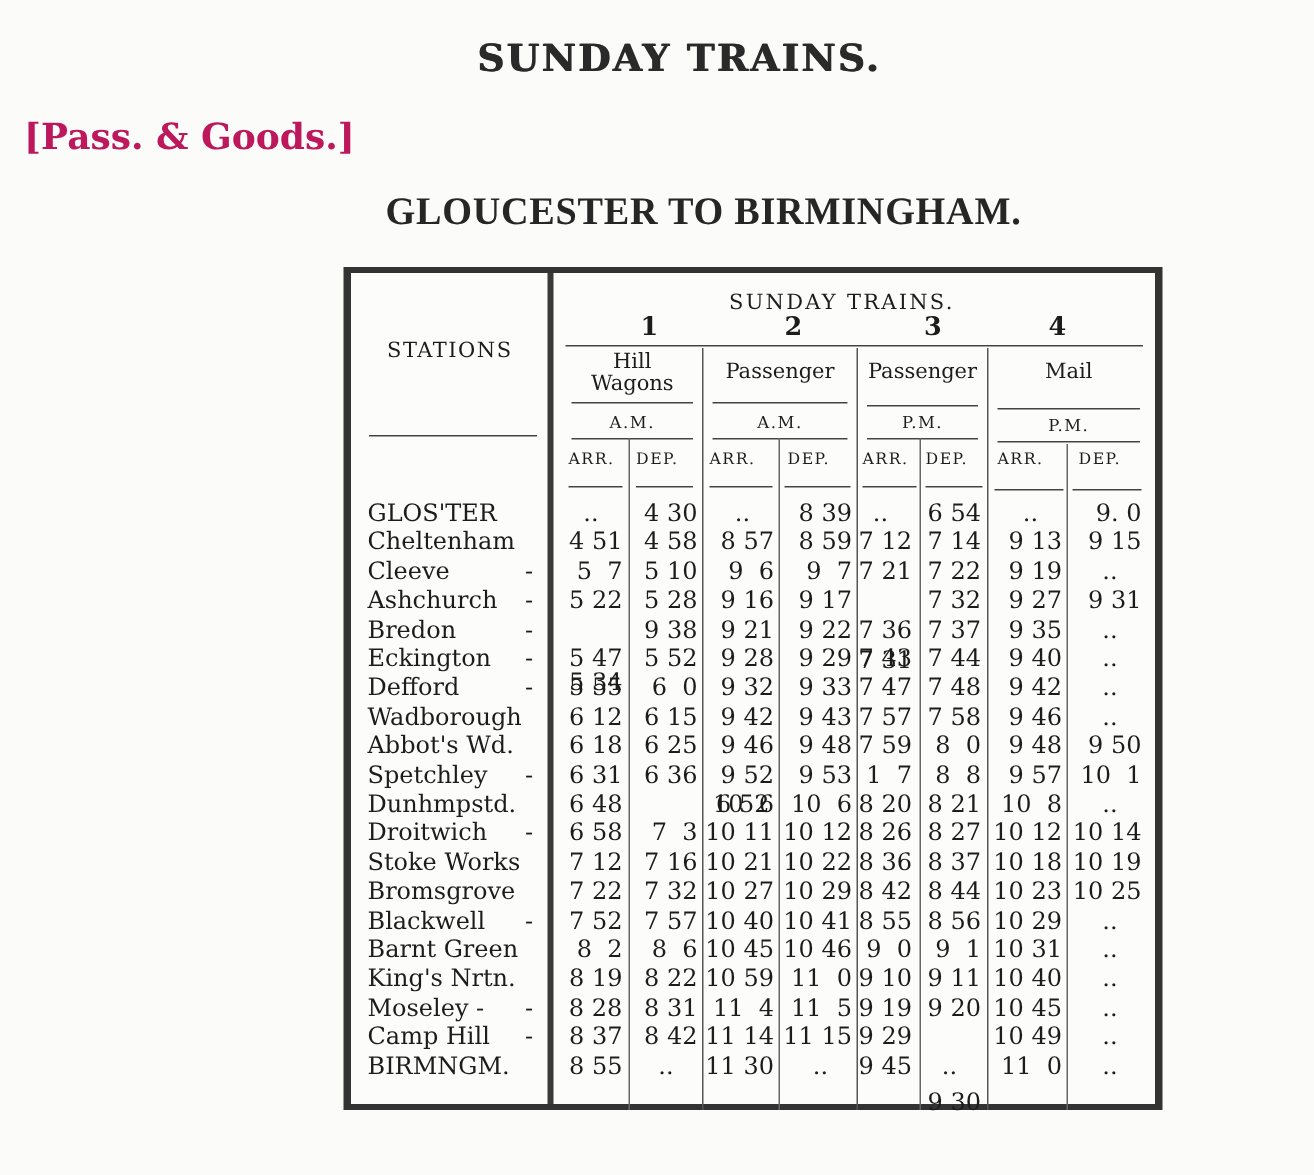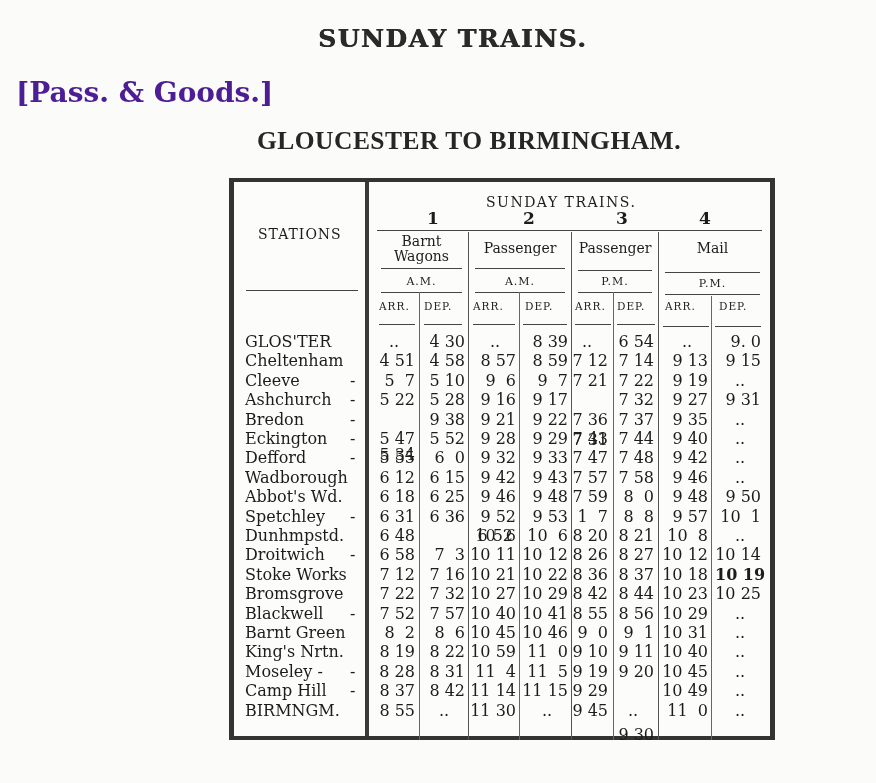--- a/index.html
+++ b/index.html
@@ -6,22 +6,22 @@
   body {
     width:876px; height:783px; background:#fbfbf9; position:relative; overflow:hidden;
     font-family:"DejaVu Serif","Liberation Serif",serif; color:#1c1c1c;
   }
   .h-sunday {
     position:absolute; left:318px; top:24px; font-size:25px; font-weight:bold;
     letter-spacing:1.5px; font-family:"DejaVu Serif",serif; color:#2a2a2a;
     text-shadow:0.6px 0 0 #2a2a2a;
   }
   .h-pass {
-    position:absolute; left:16px; top:76px; font-size:28px; font-weight:bold;
-    font-family:"DejaVu Serif",serif; color:#4c1d95;
+    position:absolute; left:16px; top:76px; font-size:24px; font-weight:bold;
+    font-family:"DejaVu Serif",serif; color:#be185d;
   }
   .h-route {
     position:absolute; left:257px; top:126px; font-size:26px; font-weight:bold;
     font-family:"Liberation Serif",serif; letter-spacing:0.5px; color:#262626;
     transform:scaleX(0.98); transform-origin:left;
   }
   .table-frame {
     position:absolute; left:229px; top:178px; width:546px; height:562px;
     border:4px solid #333; border-left-width:5px; border-right-width:5px; background:#fcfcfb;
     box-sizing:border-box;
@@ -75,21 +75,21 @@
   <div class="sunday-sub">SUNDAY TRAINS.</div>
   <div class="train-nums">
     <span class="train-num" style="left:58px">1</span>
     <span class="train-num" style="left:154px">2</span>
     <span class="train-num" style="left:247px">3</span>
     <span class="train-num" style="left:330px">4</span>
   </div>
   <div class="num-rule"></div>
 
   <div class="group" style="left:141px;width:93px">
-    <div class="g-type" style="top:2px">Barnt</div>
+    <div class="g-type" style="top:2px">Hill</div>
     <div class="g-type" style="top:17px">Wagons</div>
     <div class="g-rule1" style="top:36px"></div>
     <div class="g-ampm" style="top:43px">A.M.</div>
     <div class="g-rule2" style="top:60px"></div>
     <div class="g-ad" style="left:4px;top:68px">ARR.</div>
     <div class="g-ad" style="left:49px;top:68px">DEP.</div>
     <div class="g-ad-rule" style="left:4px;width:36px;top:92px"></div>
     <div class="g-ad-rule" style="left:49px;width:38px;top:92px"></div>
     <div class="g-mid" style="left:44px;top:60px"></div>
   </div>
@@ -272,21 +272,21 @@
       </div>
       <div class="row" style="top: 232.8px;">
         <span class="station">Stoke Works</span>
         <span class="cell" style="left: 135px; width: 46px;">7 12</span>
         <span class="cell" style="left: 185px; width: 46px;">7 16</span>
         <span class="cell" style="left: 236px; width: 46px;">10 21</span>
         <span class="cell" style="left: 288px; width: 46px;">10 22</span>
         <span class="cell" style="left: 328px; width: 46px;">8 36</span>
         <span class="cell" style="left: 374px; width: 46px;">8 37</span>
         <span class="cell" style="left: 428px; width: 46px;">10 18</span>
-        <span class="cell" style="left: 481px; width: 46px; font-weight: bold;">10 19</span>
+        <span class="cell" style="left: 481px; width: 46px;">10 19</span>
       </div>
       <div class="row" style="top: 252.2px;">
         <span class="station">Bromsgrove</span>
         <span class="cell" style="left: 135px; width: 46px;">7 22</span>
         <span class="cell" style="left: 185px; width: 46px;">7 32</span>
         <span class="cell" style="left: 236px; width: 46px;">10 27</span>
         <span class="cell" style="left: 288px; width: 46px;">10 29</span>
         <span class="cell" style="left: 328px; width: 46px;">8 42</span>
         <span class="cell" style="left: 374px; width: 46px;">8 44</span>
         <span class="cell" style="left: 428px; width: 46px;">10 23</span>

